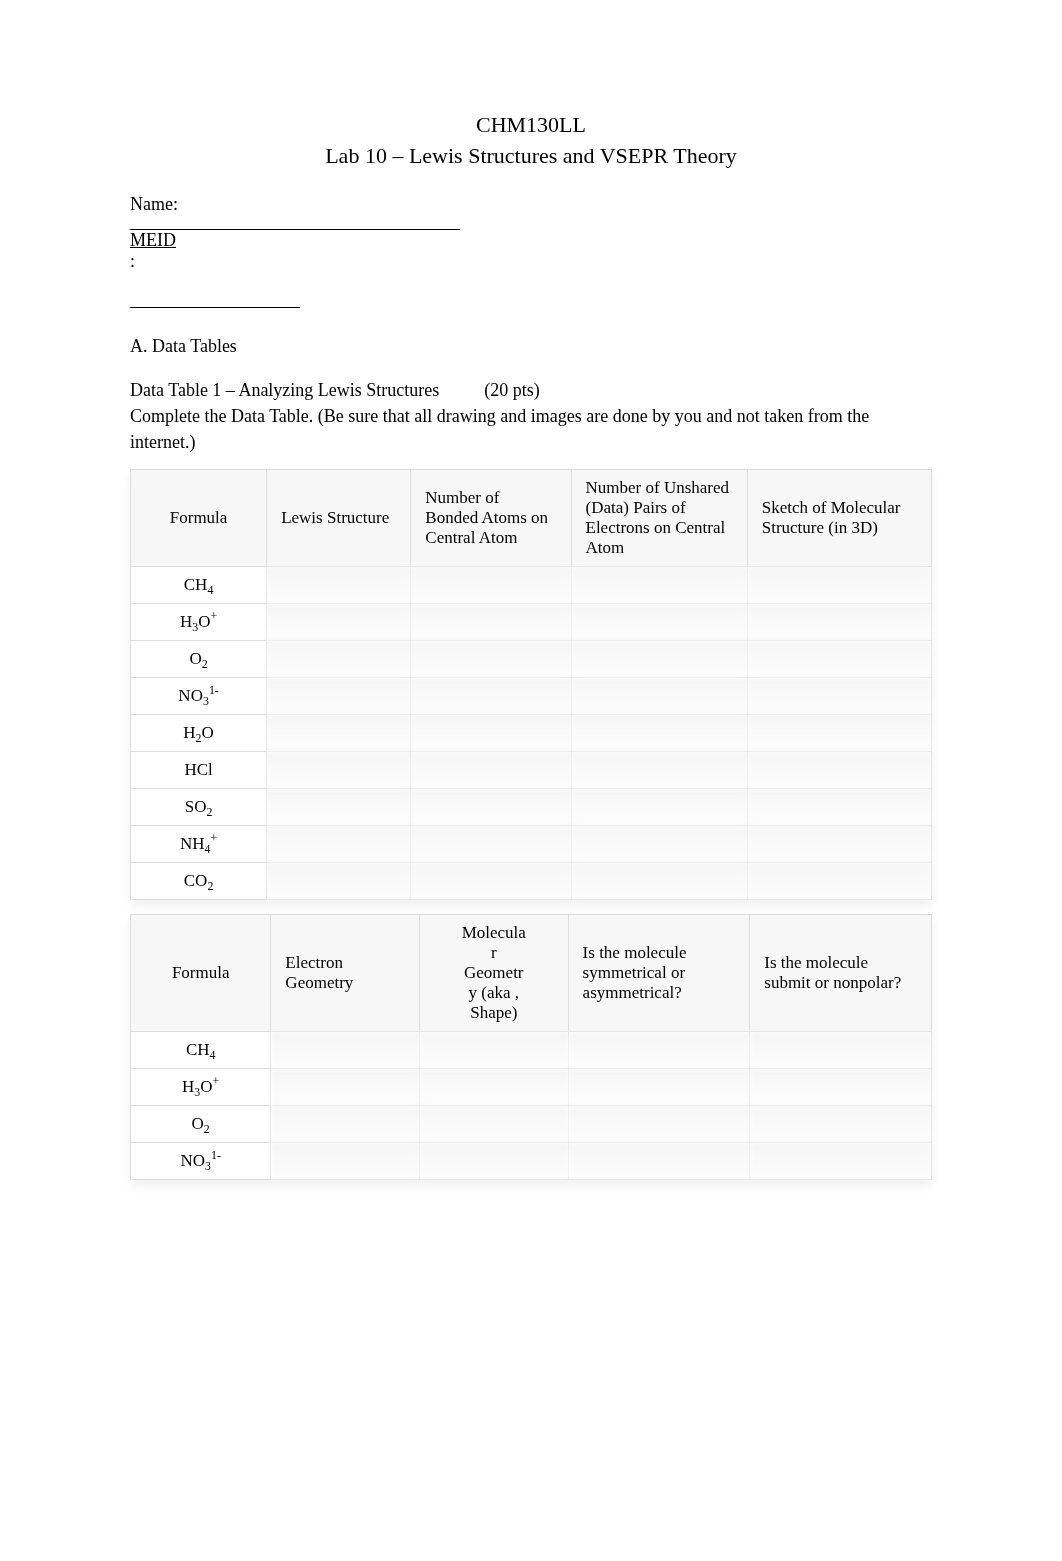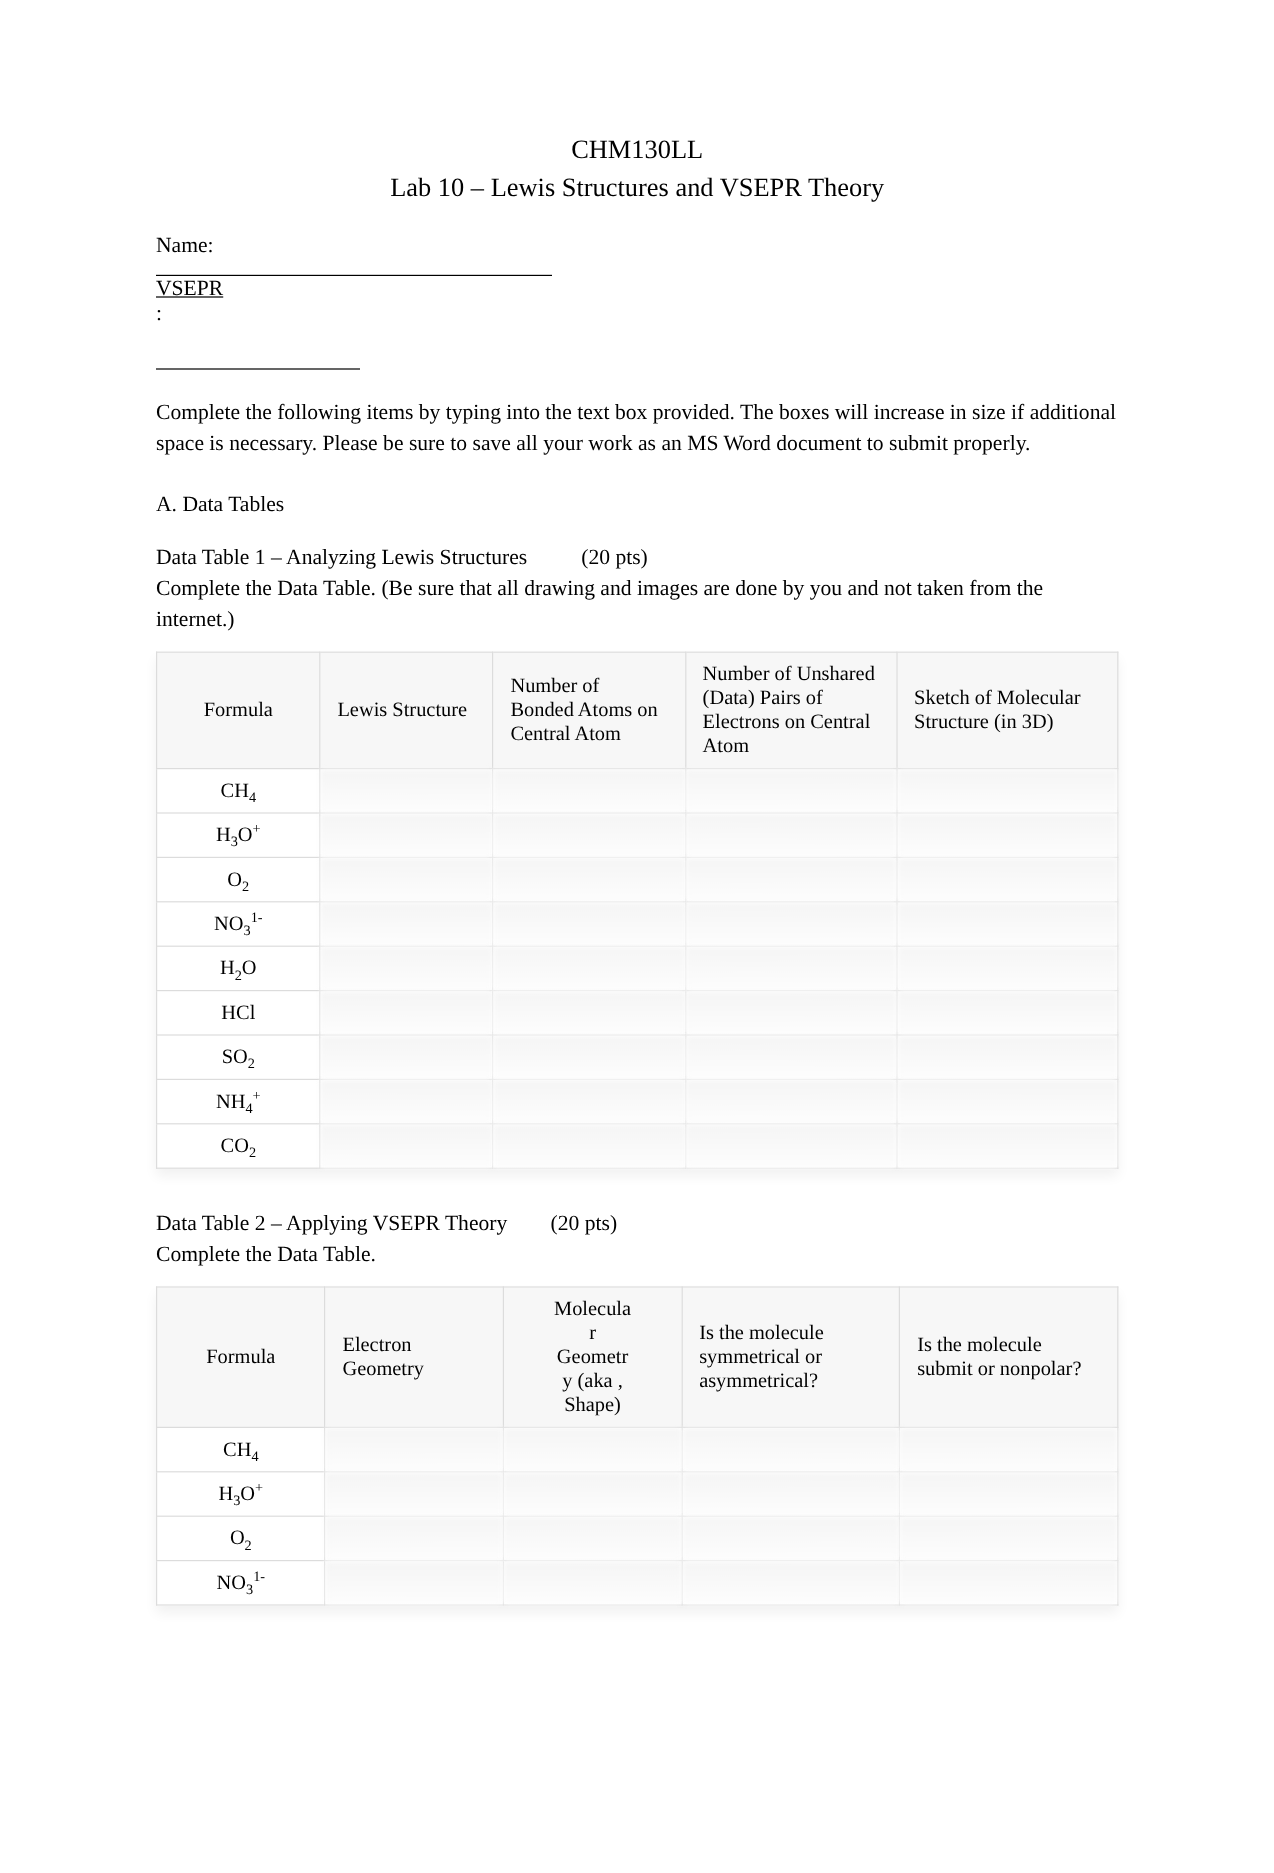--- a/index.html
+++ b/index.html
@@ -106,25 +106,24 @@
 <div class="page">
 
   <div class="center">
     <div class="title-line">CHM130LL</div>
     <div class="title-line">Lab 10 – Lewis Structures and VSEPR Theory</div>
   </div>
 
   <div class="name-row">
     <span class="name-label">Name:</span>
     <span class="blank-long"></span>
-    <span class="meid-label">VSEPR</span><span>:</span>&nbsp;
+    <span class="meid-label">MEID</span><span>:</span>&nbsp;
     <span class="blank-short"></span>
   </div>
 
-  <div class="para">Complete the following items by typing into the text box provided. The boxes will increase in size if additional space is necessary. Please be sure to save all your work as an MS Word document to submit properly.</div>
 
   <div class="section">A. Data Tables</div>
 
   <div class="subtitle">
     <span>Data Table 1 – Analyzing Lewis Structures</span>
     &nbsp;&nbsp;&nbsp;&nbsp;&nbsp;&nbsp;&nbsp;&nbsp;
     <span>(20 pts)</span><br>
     <span>Complete the Data Table. (Be sure that all drawing and images are done by you and not taken from the internet.)</span>
   </div>
 
@@ -200,26 +199,20 @@
             <td class="formula-cell">CO<sub>2</sub></td>
             <td>&nbsp;</td>
             <td>&nbsp;</td>
             <td>&nbsp;</td>
             <td>&nbsp;</td>
           </tr>
         </tbody>
     </table>
   </div>
 
-  <div class="subtitle t2-sub">
-    <span>Data Table 2 – Applying VSEPR Theory</span>
-    &nbsp;&nbsp;&nbsp;&nbsp;&nbsp;&nbsp;
-    <span>(20 pts)</span><br>
-    <span>Complete the Data Table.</span>
-  </div>
 
   <div class="table-wrap">
     <table>
       <thead>
         <tr>
           <th class="formula-col">Formula</th>
           <th class="t2-col2">Electron Geometry</th>
           <th class="t2-col3">Molecula<br>r<br>Geometr<br>y (aka ,<br>Shape)</th>
           <th class="t2-col4">Is the molecule symmetrical or asymmetrical?</th>
           <th class="t2-col5">Is the molecule submit or nonpolar?</th>

